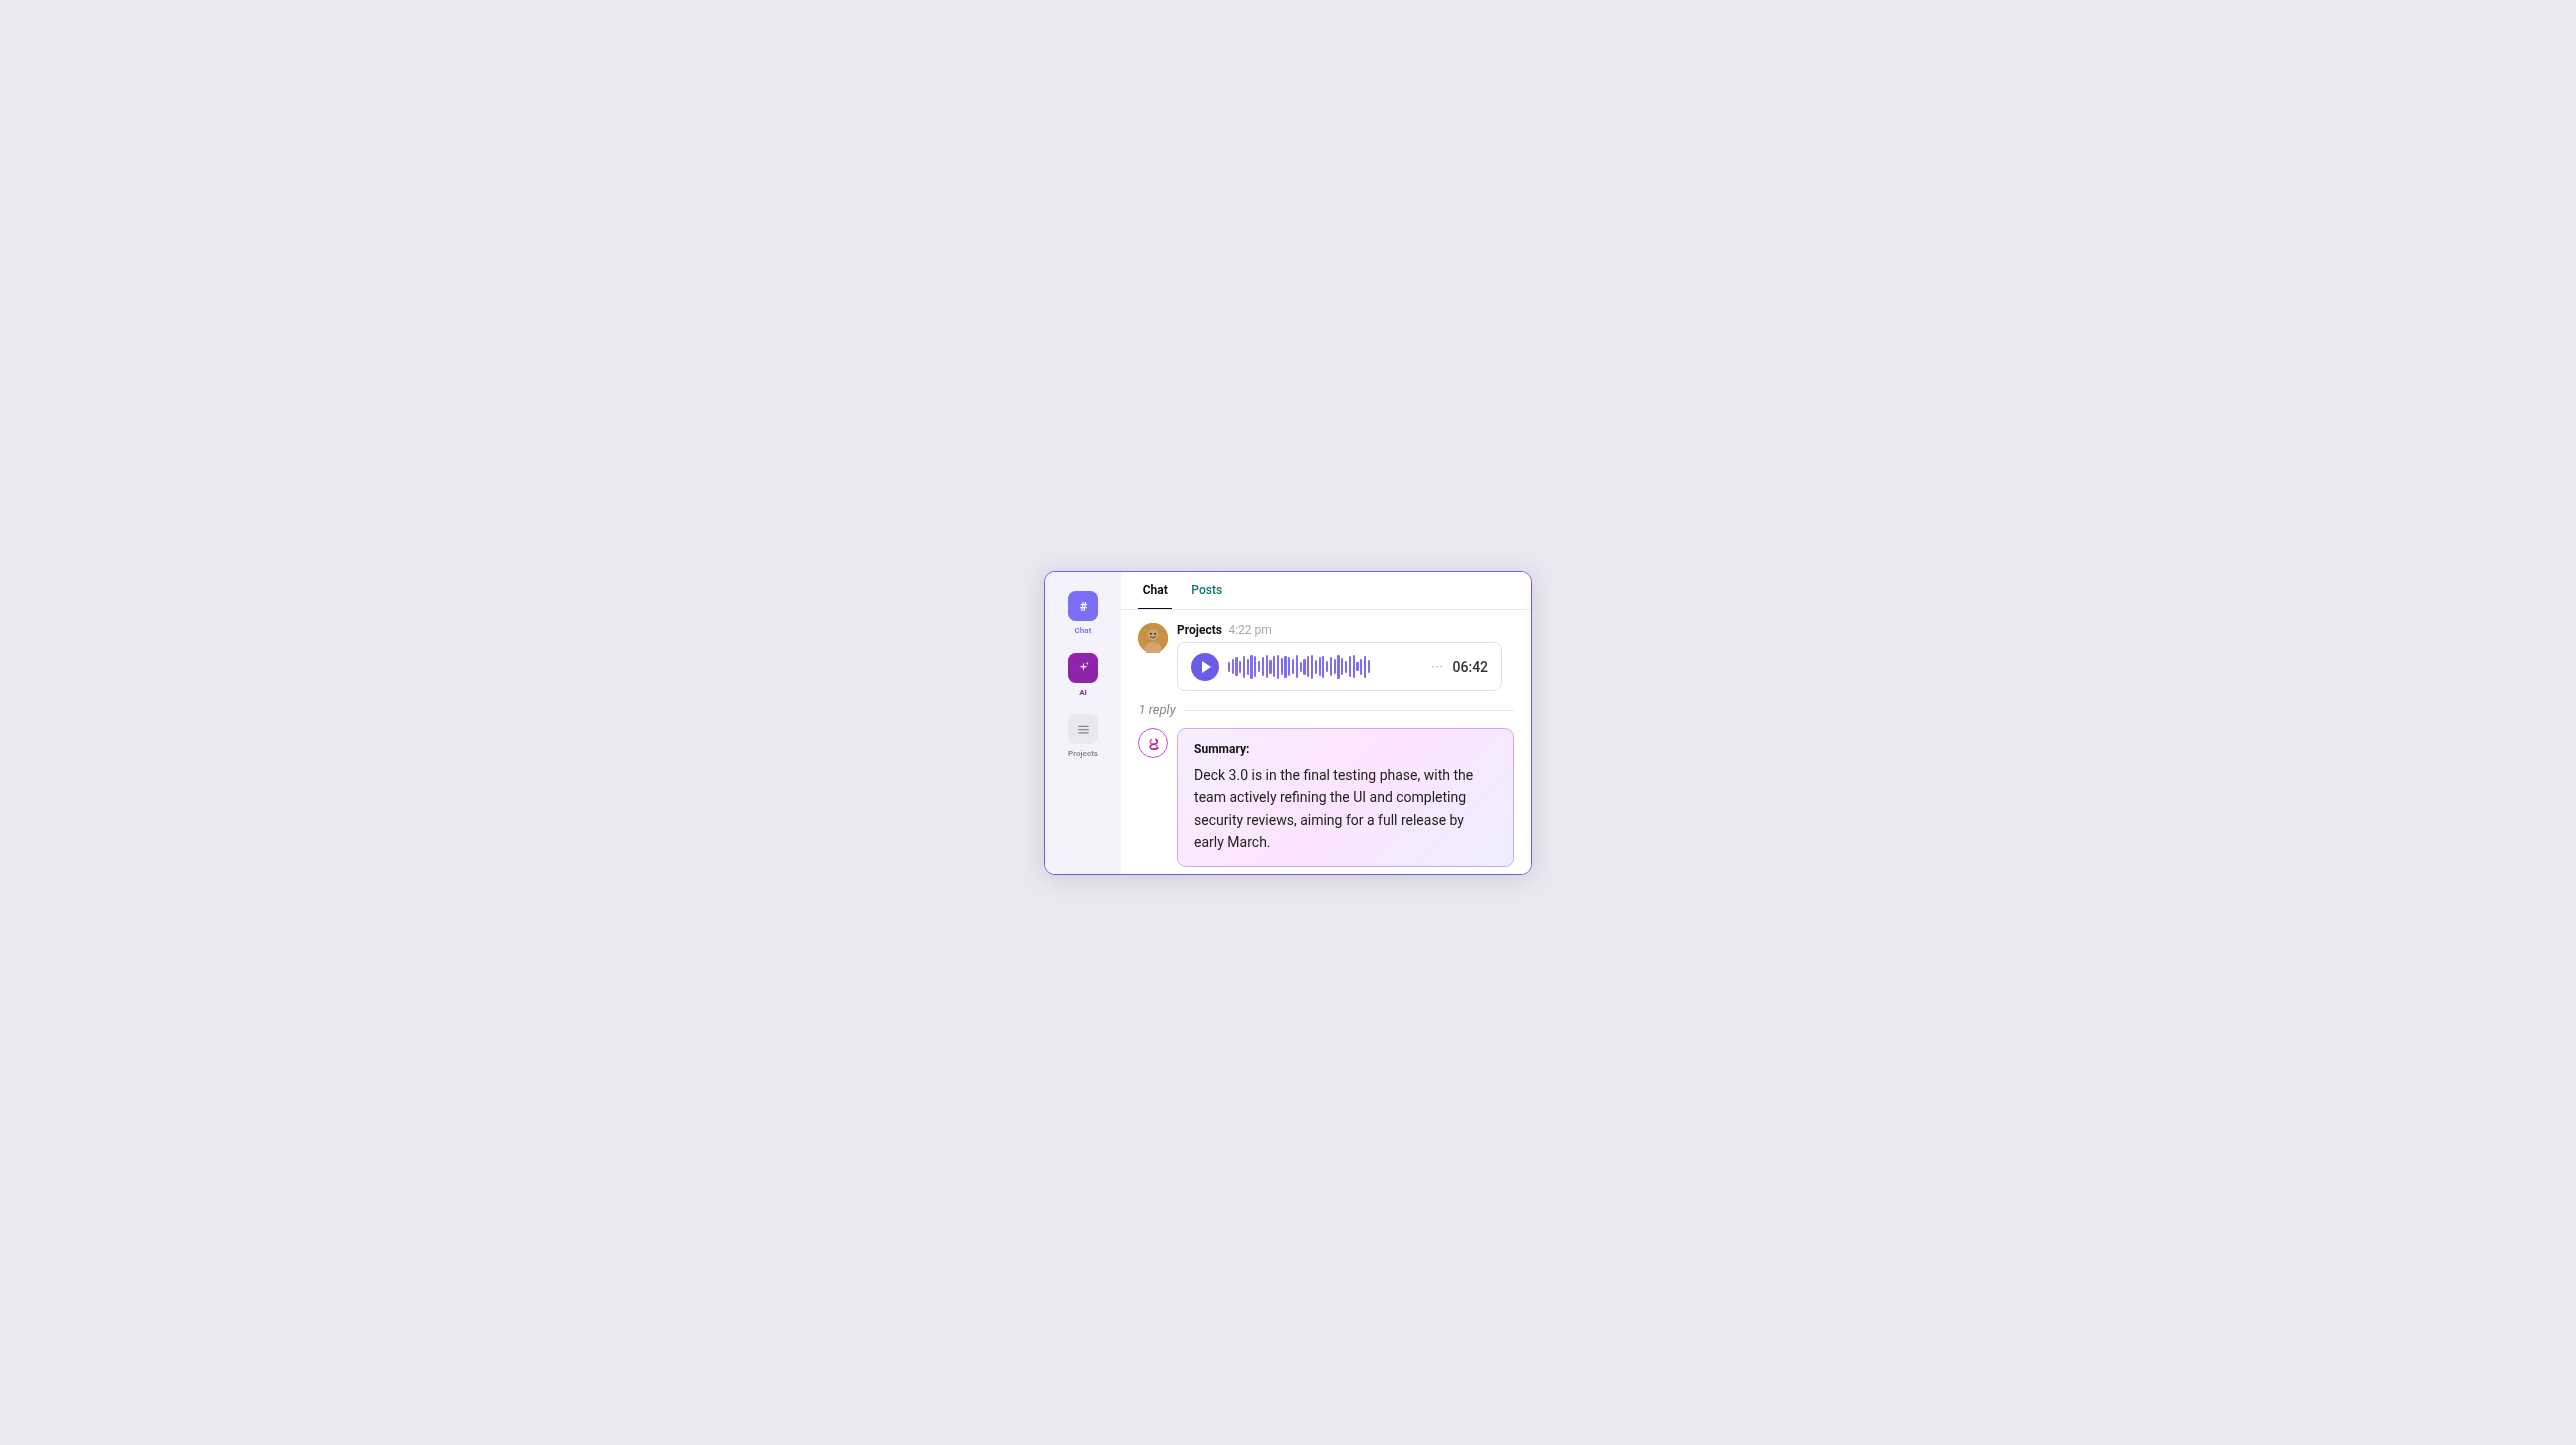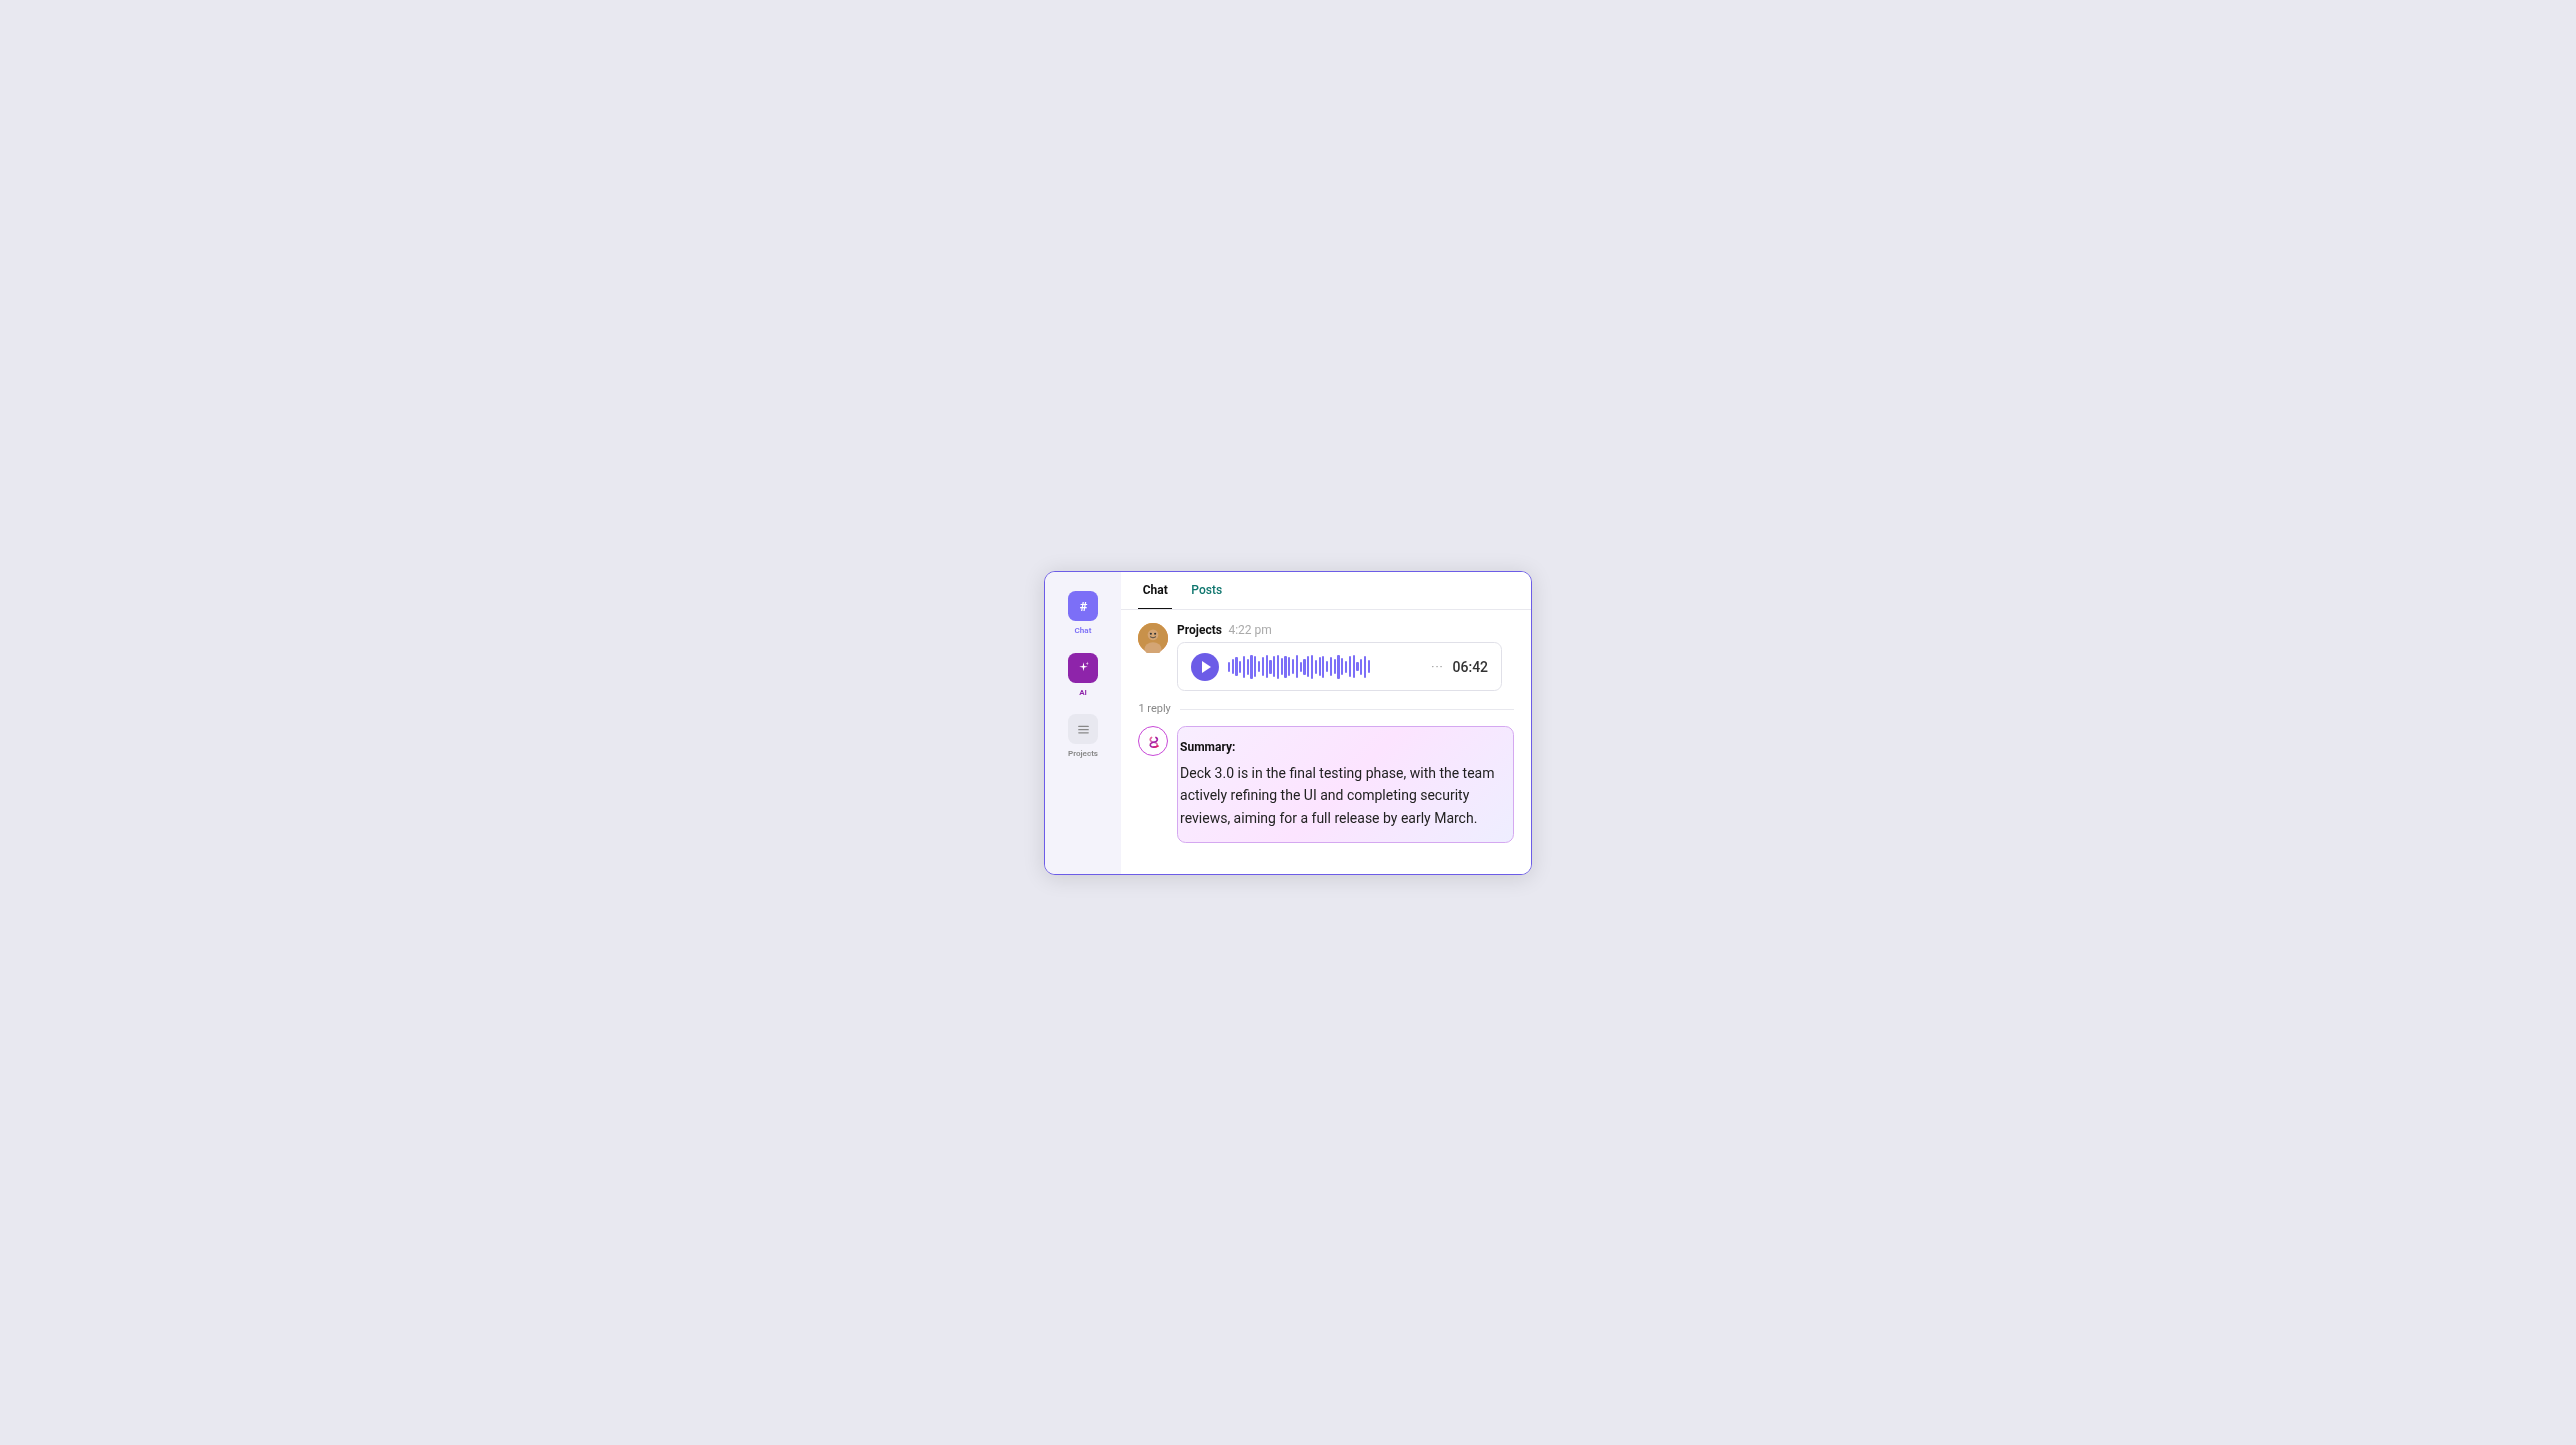--- a/index.html
+++ b/index.html
@@ -245,23 +245,24 @@
     
     .reply-divider {
       display: flex;
       align-items: center;
       gap: 8.7px;
       margin: 4.3px 0 11px 0;
       padding-left: 0;
     }
 
     .reply-text {
-      font-size: 11px;
+      font-size: 13px;
       color: #888;
       white-space: nowrap;
+      font-style: italic;
     }
 
     .reply-line {
       flex: 1;
       height: 0.5px;
       background: #e8e8ee;
     }
 
     
     .ai-message {
@@ -280,21 +281,21 @@
       align-items: center;
       justify-content: center;
       flex-shrink: 0;
       background: white;
     }
 
     .summary-card {
       background: linear-gradient(135deg, #f8eeff 0%, #fce4ff 50%, #eeeeff 100%);
       border: 0.8px solid #d4a8f0;
       border-radius: 8.7px;
-      padding: 13px 2px;
+      padding: 13px 16px;
       flex: 1;
       max-width: 412px;
     }
 
     .summary-title {
       font-size: 12px;
       font-weight: 700;
       color: #111;
       margin-bottom: 7.6px;
     }

